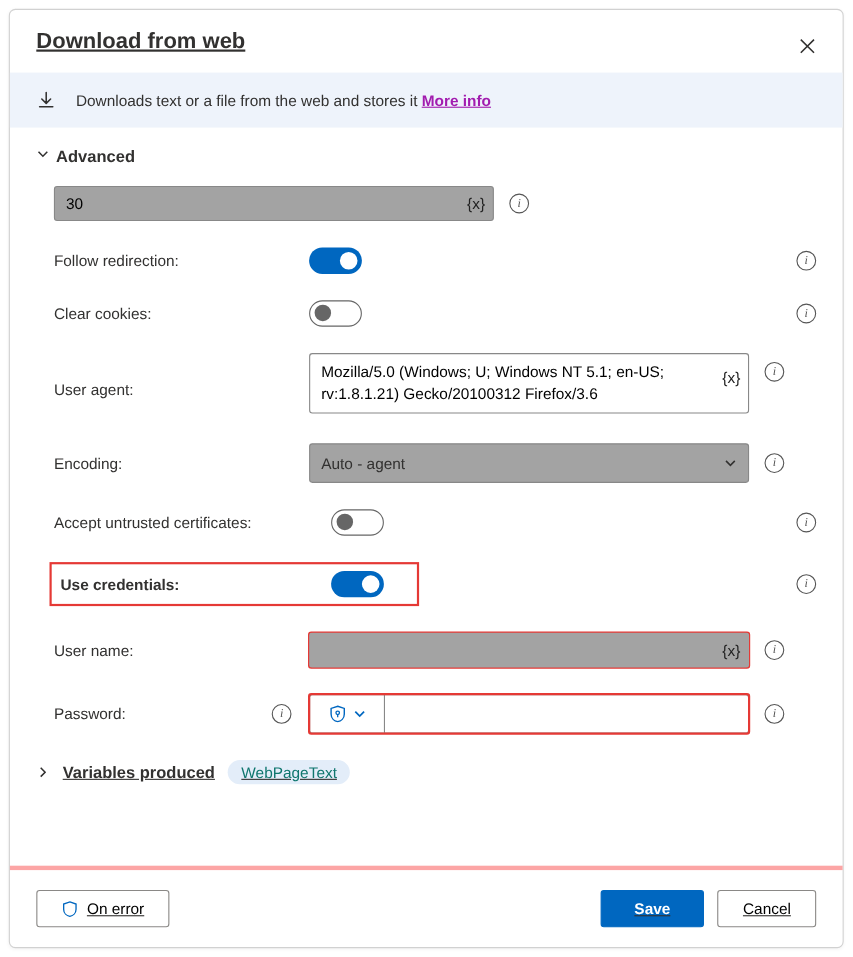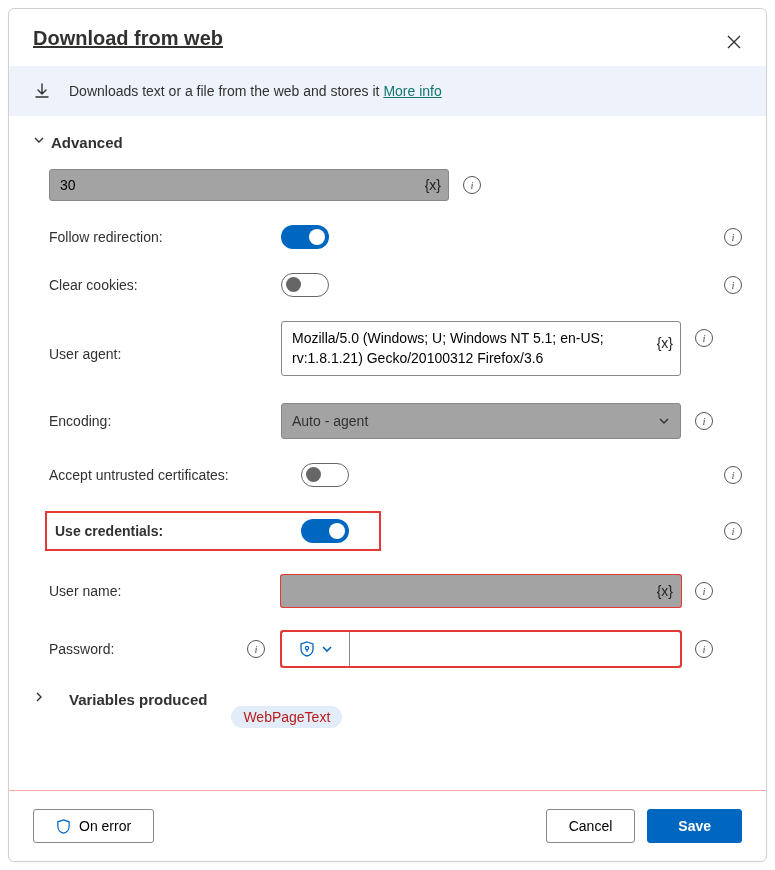--- a/index.html
+++ b/index.html
@@ -38,21 +38,21 @@
     display:flex; align-items:center; justify-content:center;
   }
   .info-banner {
     background: #eef3fb;
     display: flex;
     align-items: center;
     gap: 18px;
     padding: 16px 24px;
     font-size: 14px;
   }
-  .info-banner a { color: #0f766e; text-decoration: underline; }
+  .info-banner a { color: #a21caf; text-decoration: underline; font-weight: bold; }
   .body {
     flex: 1;
     overflow-y: auto;
     padding: 18px 24px 10px 24px;
   }
   .section-header {
     display: flex;
     align-items: flex-start;
     gap: 6px;
     font-weight: 600;
@@ -176,39 +176,41 @@
     flex:1;
     height:36px;
     border:1px solid #888;
     border-radius: 0 3px 3px 0;
     padding: 0 8px;
     font-family:inherit;
     font-size:14px;
   }
   .variables-row {
     display:flex;
-    gap:24px;
+    align-items:center;
+    gap:12px;
     margin-top: 8px;
     cursor:pointer;
     font-size:15px;
+    text-decoration:underline;
   }
   .var-chip {
     background:#e3edf9;
-    color:#b91c1c;
+    color:#0f766e;
     border-radius: 11px;
     padding: 3px 12px;
     font-size:14px;
-    margin-top:15px;
   }
   .footer {
-    border-top: 1px solid #fca5a5;
+    border-top: 4px solid #fca5a5;
     padding: 18px 24px;
     display:flex;
     align-items:center;
     justify-content: space-between;
+    text-decoration: underline;
   }
   .footer-right { display:flex; gap:12px; }
   .btn {
     border:1px solid #8a8886;
     background:#fff;
     border-radius:3px;
     padding: 8px 22px;
     font-size:14px;
     font-family:inherit;
     cursor:pointer;
@@ -385,17 +387,17 @@
   </div>
 
   <div class="footer">
     <button class="btn">
       <svg width="15" height="15" viewBox="0 0 16 16">
           <path d="M8 1 L14 3 V8 C14 12 11 14.5 8 15 C5 14.5 2 12 2 8 V3 Z" stroke="#0067c0" stroke-width="1.3" fill="none"></path>
         </svg>
       <span>On error</span>
     </button>
     <div class="footer-right">
+      <button class="btn primary">Save</button>
       <button class="btn">Cancel</button>
-      <button class="btn primary">Save</button>
     </div>
   </div>
 </div>
 
 </body></html>

